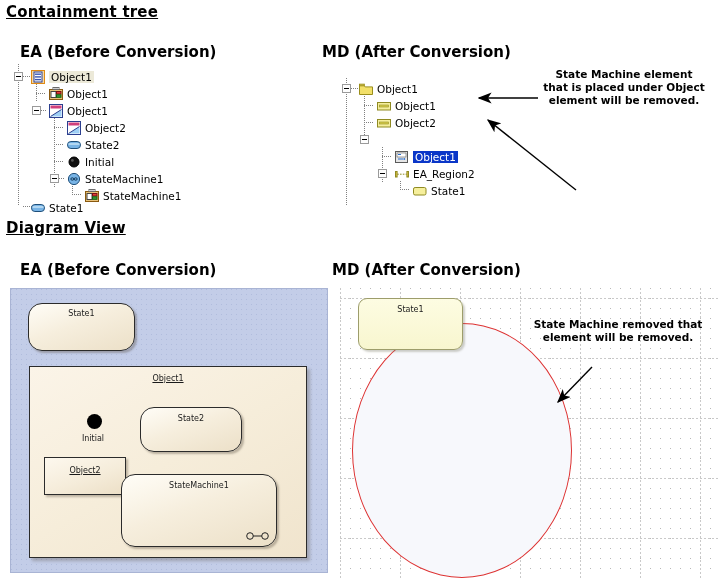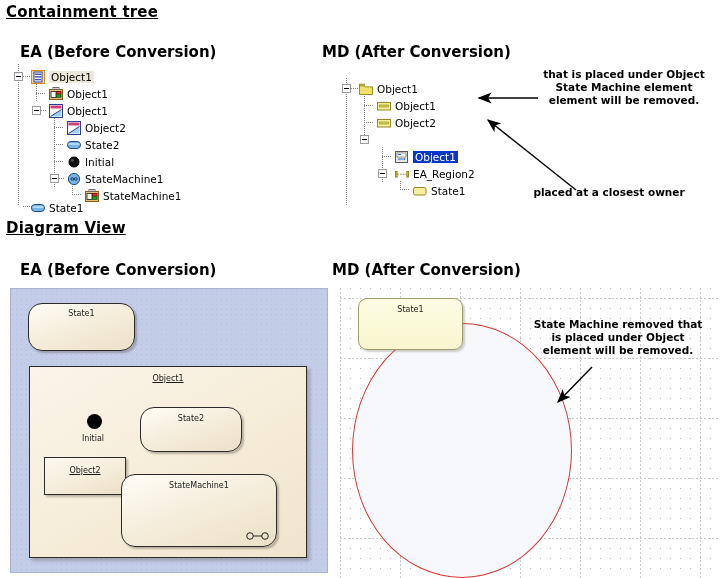--- a/index.html
+++ b/index.html
@@ -354,27 +354,26 @@
     <span class="ico">
       <svg width="14" height="14" viewBox="0 0 14 14">
         <rect x="0.5" y="3.5" width="12.5" height="7.5" rx="1.6" fill="#f6ef9c" stroke="#8f8a22"></rect>
       </svg>
     </span>
     <span class="tlabel">State1</span>
   </div>
 </div>
 
 <div class="note" style="left:528px;top:68px;width:192px;">
+  <div>State Machine element</div>
   <div>that is placed under Object</div>
-  <div>State Machine element</div>
   <div>element will be removed.</div>
 </div>
 
 <div class="note" style="left:498px;top:186px;width:222px;">
-  <div>placed at a closest owner</div>
 </div>
 
 <svg class="abs" style="left:430px;top:60px;width:290px;height:160px;" viewBox="0 0 290 160">
   <defs>
     <marker id="ah" markerWidth="10" markerHeight="8" refX="9" refY="4" orient="auto">
       <path d="M0,0 L10,4 L0,8 L2.6,4 z" fill="#000"></path>
     </marker>
   </defs>
 
   <line x1="108" y1="38" x2="49" y2="38" stroke="#000" stroke-width="1.4" marker-end="url(#ah)"></line>
@@ -431,21 +430,20 @@
 
   <div class="md-circle" style="left:12px;top:35px;width:220px;height:255px;"></div>
 
   <div class="md-state" style="left:18px;top:10px;width:105px;height:52px;">
     <div class="md-cap" style="top:6px;">State1</div>
   </div>
 </div>
 
 <div class="note" style="left:516px;top:318px;width:204px;">
   <div>State Machine removed that</div>
-  <div>is placed under Object</div>
   <div>element will be removed.</div>
 </div>
 
 <svg class="abs" style="left:530px;top:360px;width:110px;height:70px;" viewBox="0 0 110 70">
   <defs>
     <marker id="ah2" markerWidth="10" markerHeight="8" refX="9" refY="4" orient="auto">
       <path d="M0,0 L10,4 L0,8 L2.6,4 z" fill="#000"></path>
     </marker>
   </defs>
   <line x1="62" y1="7" x2="28" y2="42" stroke="#000" stroke-width="1.4" marker-end="url(#ah2)"></line>

